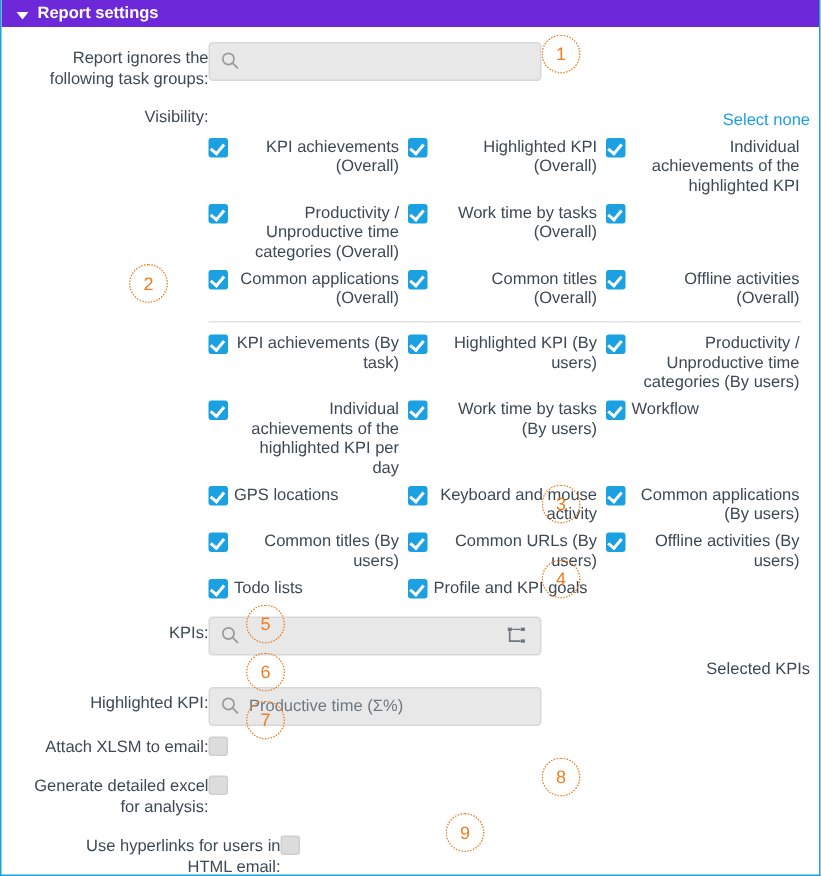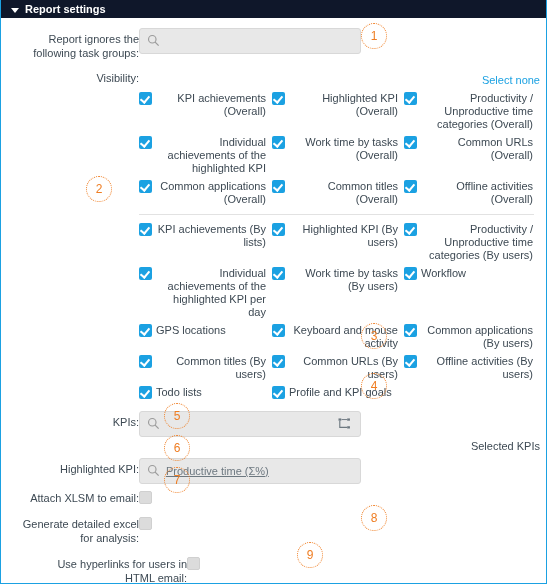--- a/index.html
+++ b/index.html
@@ -17,21 +17,21 @@
     position: relative;
     width: 547px;
     height: 584px;
     border: 1px solid #1ba1e2;
     border-top: none;
     background: #fff;
     overflow: hidden;
   }
   .panel-header {
     height: 18px;
-    background: #0f172a;
+    background: #6d28d9;
     color: #ffffff;
     font-weight: bold;
     font-size: 11px;
     line-height: 18px;
     padding-left: 10px;
     display: flex;
     align-items: center;
     gap: 6px;
     user-select: none;
   }
@@ -72,21 +72,20 @@
     width: 222px;
     height: 26px;
     background: #e8e8e8;
     border: 1px solid #d8d8d8;
     border-radius: 3px;
     display: flex;
     align-items: center;
     padding-left: 26px;
     font-size: 11px;
     color: #6d7880;
-    text-decoration: underline;
   }
   .search-field .mag {
     position: absolute;
     left: 7px;
     top: 5px;
   }
   .tree-btn {
     position: absolute;
     right: 8px;
     top: 6px;
@@ -213,52 +212,51 @@
             <div class="cbitem">
               <div class="cb"></div>
               <span>KPI achievements (Overall)</span>
             </div>
             <div class="cbitem">
               <div class="cb"></div>
               <span>Highlighted KPI (Overall)</span>
             </div>
             <div class="cbitem">
               <div class="cb"></div>
+              <span>Individual achievements of the highlighted KPI</span>
+            </div>
+            <div class="cbitem">
+              <div class="cb"></div>
               <span>Productivity / Unproductive time categories (Overall)</span>
             </div>
             <div class="cbitem">
               <div class="cb"></div>
-              <span>Individual achievements of the highlighted KPI</span>
-            </div>
-            <div class="cbitem">
-              <div class="cb"></div>
               <span>Work time by tasks (Overall)</span>
             </div>
             <div class="cbitem">
               <div class="cb"></div>
-              <span>Common URLs (Overall)</span>
             </div>
             <div class="cbitem">
               <div class="cb"></div>
               <span>Common applications (Overall)</span>
             </div>
             <div class="cbitem">
               <div class="cb"></div>
               <span>Common titles (Overall)</span>
             </div>
             <div class="cbitem">
               <div class="cb"></div>
               <span>Offline activities (Overall)</span>
             </div>
           </div>
         <div class="divider"></div>
         <div class="cbgrid" id="grid-byusers">
             <div class="cbitem">
               <div class="cb"></div>
-              <span>KPI achievements (By lists)</span>
+              <span>KPI achievements (By task)</span>
             </div>
             <div class="cbitem">
               <div class="cb"></div>
               <span>Highlighted KPI (By users)</span>
             </div>
             <div class="cbitem">
               <div class="cb"></div>
               <span>Productivity / Unproductive time categories (By users)</span>
             </div>
             <div class="cbitem">

